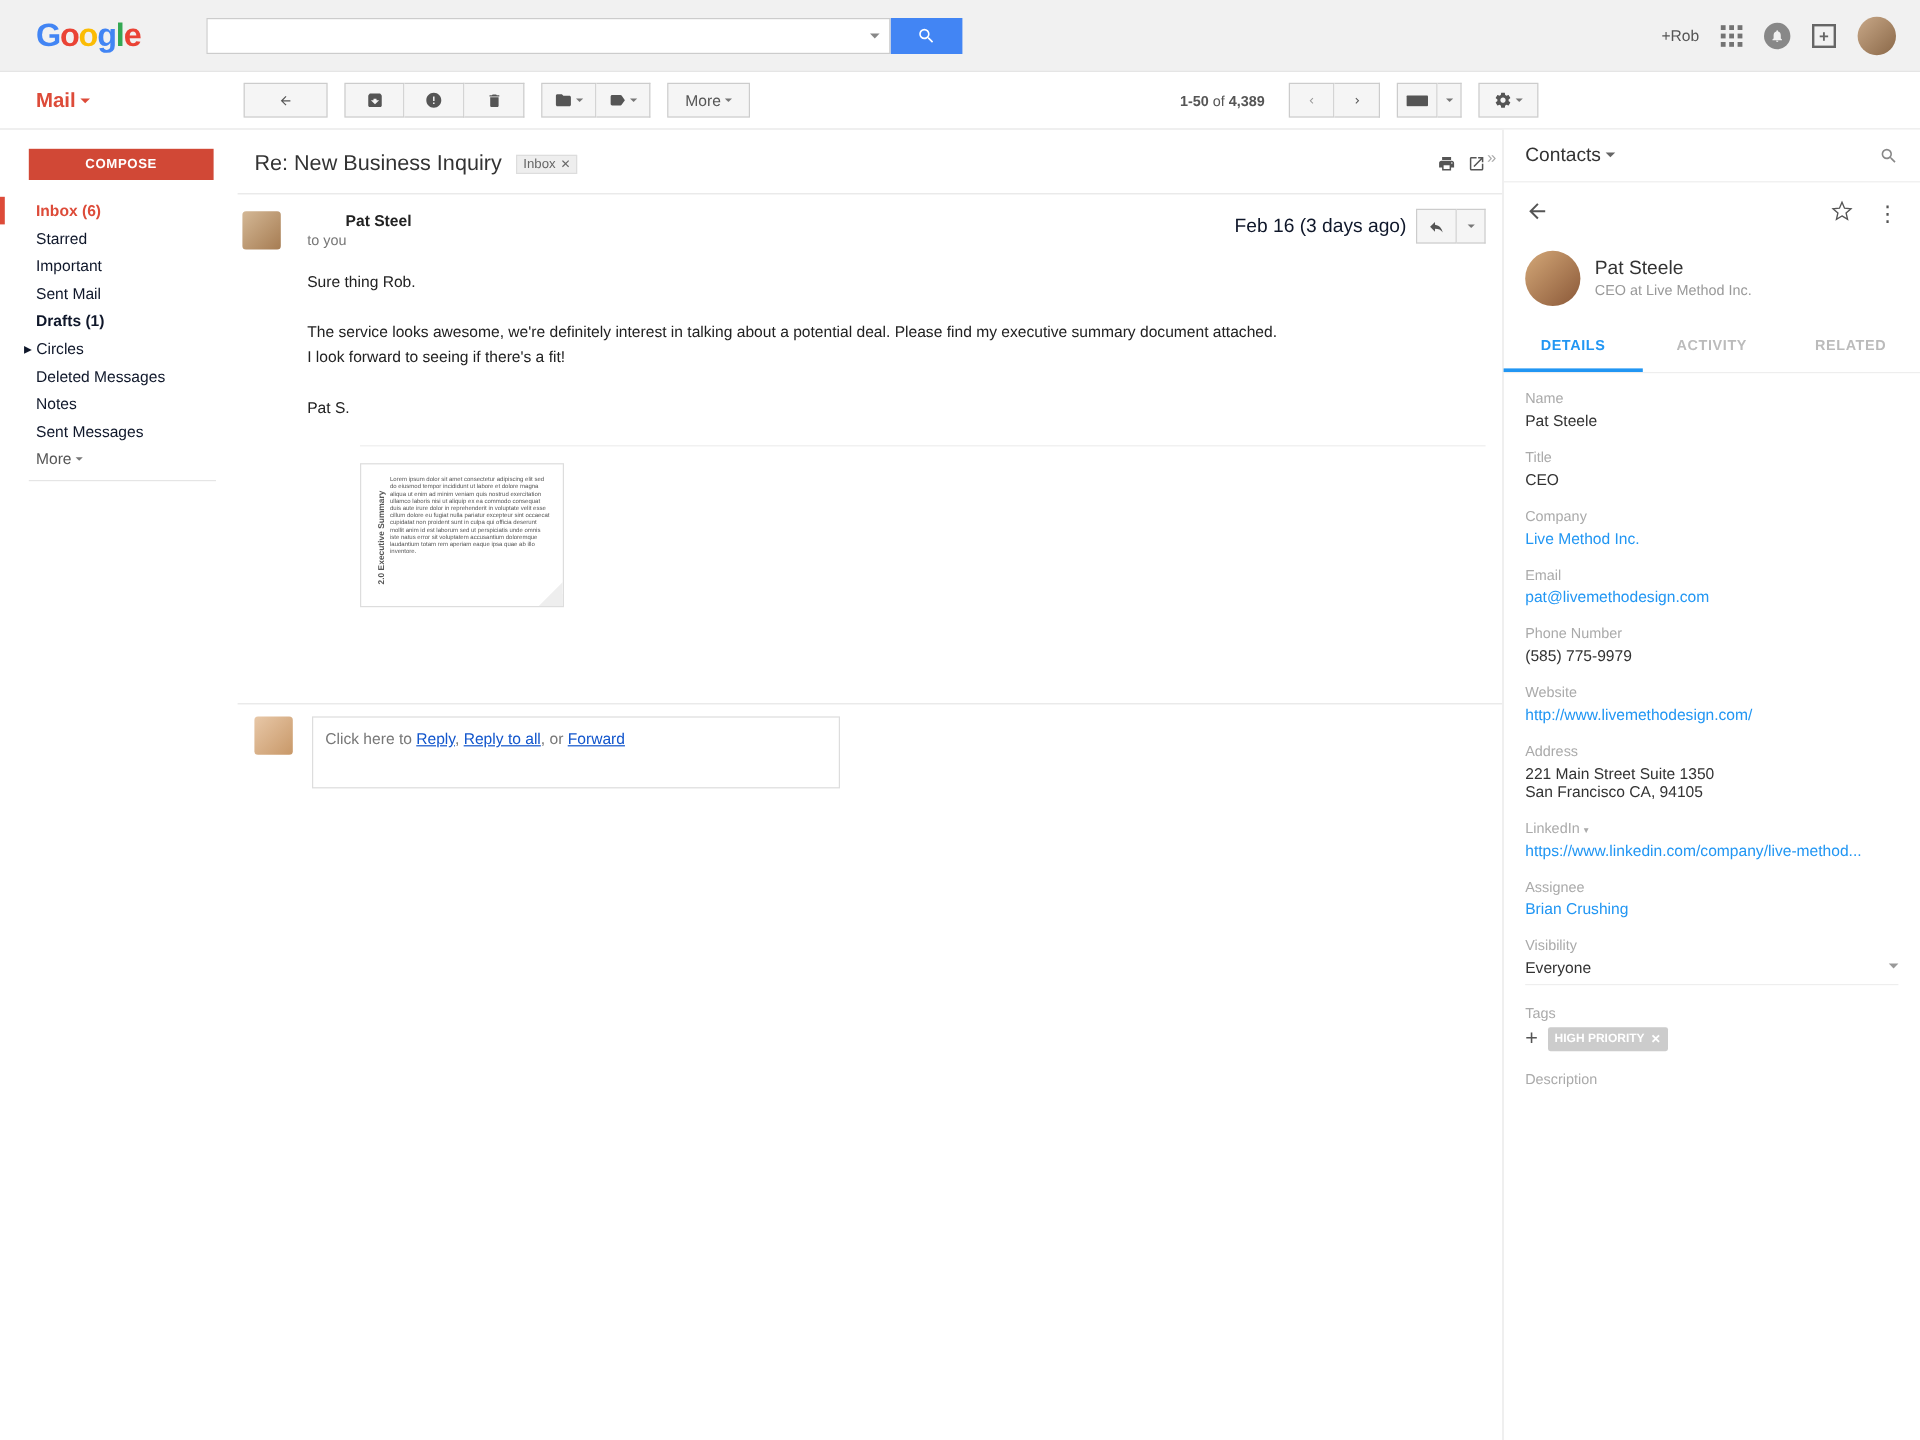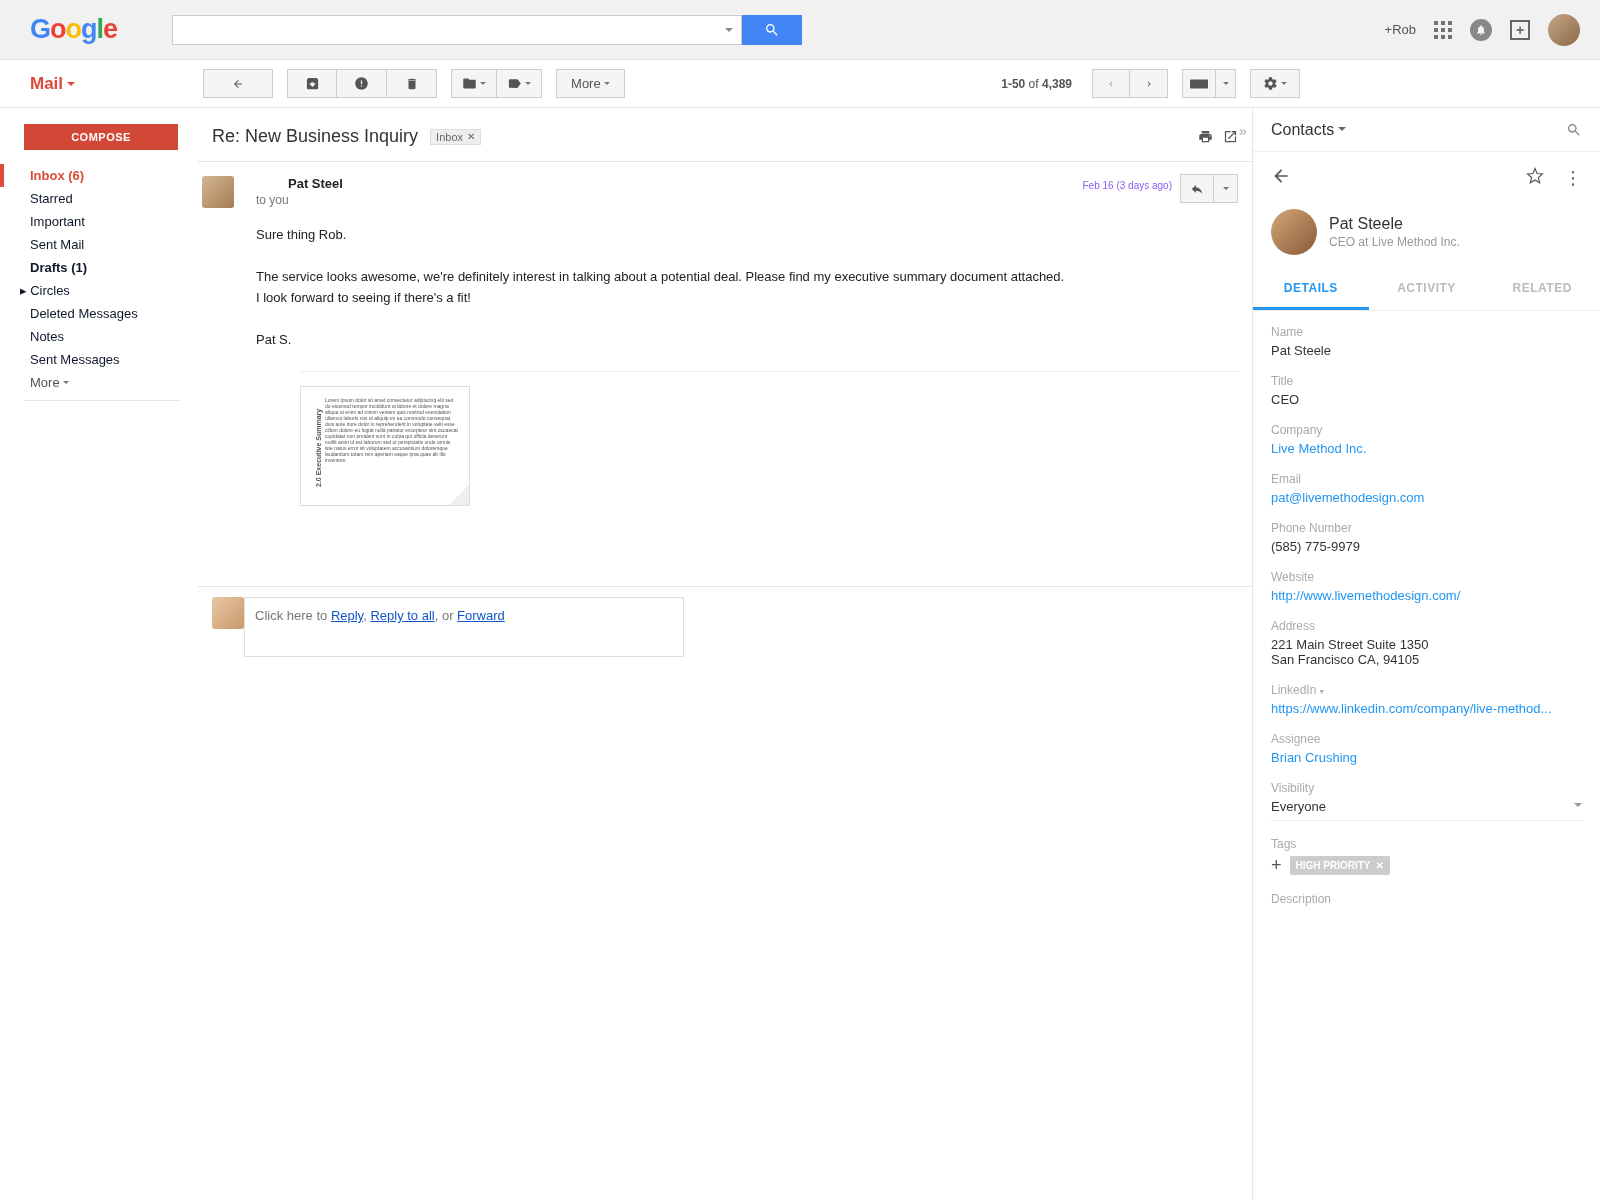--- a/index.html
+++ b/index.html
@@ -24,21 +24,21 @@
 .mail-dd { color: #dd4b39; font-size: 17px; font-weight: bold; display: flex; align-items: center; gap: 4px; }
 .mail-dd::after { content: ''; border: 4px solid transparent; border-top-color: #dd4b39; margin-top: 4px; }
 .tb-group { display: flex; margin-left: 128px; }
 .tb-btn { height: 29px; border: 1px solid #ccc; background: #f5f5f5; display: flex; align-items: center; justify-content: center; color: #555; cursor: pointer; }
 .w70 { width: 70px; } .w50 { width: 50px; }
 .tb-group.g2 { margin-left: 14px; } .tb-group.g2 .tb-btn { border-left: none; } .tb-group.g2 .tb-btn:first-child { border-left: 1px solid #ccc; }
 .tb-group.g3 { margin-left: 14px; }
 .tb-group.g3 .tb-btn { gap: 3px; padding: 0 10px; } .tb-group.g3 .tb-btn:nth-child(2){border-left:none;}
 .more-btn { margin-left: 14px; padding: 0 14px; gap: 3px; }
 .tri-down { border: 3px solid transparent; border-top-color: #777; margin-top: 3px; }
-.tb-right { margin-left: auto; display: flex; align-items: center; padding-right: 0; gap: 14px; }
+.tb-right { margin-left: auto; display: flex; align-items: center; padding-right: 18px; gap: 14px; }
 .pagination { color: #555; font-size: 12px; margin-right: 6px; }
 .nav-btns { display: flex; }
 .nav-btns .tb-btn { width: 38px; } .nav-btns .tb-btn:nth-child(2){border-left:none;}
 .kb-split { display: flex; } .kb-split .tb-btn:nth-child(2){border-left:none;}
 .settings-split { display: flex; margin-right: 300px; } .settings-split .tb-btn{padding:0 12px;gap:3px;}
 .sidebar { position: absolute; left: 0; top: 108px; width: 190px; padding: 10px 0; }
 .compose { margin: 6px 12px 14px 24px; background: #d14836; color: #fff; font-size: 11px; font-weight: bold; letter-spacing: 0.5px; padding: 7px 0; text-align: center; cursor: pointer; }
 .side-list { list-style: none; }
 .side-item { padding: 4px 0 4px 30px; color: #0f172a; font-size: 13px; cursor: pointer; }
 .side-item.active { color: #dd4b39; font-weight: bold; border-left: 4px solid #dd4b39; padding-left: 26px; }
@@ -50,33 +50,33 @@
 .subject { font-size: 18px; color: #333; }
 .inbox-tag { margin-left: 12px; background: #eee; border: 1px solid #ddd; font-size: 11px; color: #666; padding: 1px 5px; display: inline-flex; align-items: center; gap: 4px; }
 .inbox-tag .x { font-size: 10px; cursor: pointer; }
 .head-actions { margin-left: auto; display: flex; gap: 10px; }
 .head-actions svg { width: 15px; height: 15px; fill: #555; cursor: pointer; }
 .msg { padding: 14px 14px 30px 14px; position: relative; }
 .msg-avatar { width: 32px; height: 32px; border-radius: 3px; background: linear-gradient(135deg,#d4b896,#a67c52); position: absolute; left: 4px; top: 14px; }
 .msg-body { margin-left: 44px; }
 .msg-from { font-weight: bold; color: #222; padding-left: 32px; }
 .msg-to { color: #777; font-size: 12px; margin-top: 2px; }
-.msg-date { position: absolute; right: 80px; top: 18px; color: #8b5cf6; font-size: 10px; margin-left: 19px; }
+.msg-date { position: absolute; right: 80px; top: 18px; color: #0f172a; font-size: 16px; margin-left: 19px; }
 .msg-actions { position: absolute; right: 14px; top: 12px; display: flex; }
 .msg-actions .tb-btn { width: 34px; } .msg-actions .tb-btn:nth-child(2){border-left:none;width:24px;}
 .msg-text { margin-top: 18px; line-height: 1.5; color: #222; }
 .msg-text p { margin-bottom: 2px; }
 .msg-text .para2 { margin-top: 22px; }
 .msg-text .sig { margin-top: 22px; }
 .divider { border-top: 1px solid #eee; margin: 22px 0 0 44px; }
 .attach { margin: 14px 0 0 44px; width: 170px; height: 120px; border: 1px solid #ddd; background: #fff; padding: 10px; font-size: 5px; color: #555; line-height: 1.2; overflow: hidden; position: relative; }
 .attach::after { content: ''; position: absolute; right: 0; bottom: 0; border: 10px solid transparent; border-right-color: #eee; border-bottom-color: #eee; }
 .attach .att-title { transform: rotate(-90deg); transform-origin: left top; position: absolute; left: 14px; top: 100px; font-size: 7px; font-weight: bold; white-space: nowrap; }
 .reply-sep { border-top: 1px solid #e5e5e5; margin-top: 50px; }
-.reply-row { display: flex; padding: 10px 14px; gap: 0; }
+.reply-row { display: flex; padding: 10px 14px; gap: 16px; }
 .reply-avatar { width: 32px; height: 32px; background: linear-gradient(135deg,#e8c8a8,#c89868); border-radius: 3px; }
 .reply-box { flex: 1; max-width: 440px; height: 60px; border: 1px solid #ddd; padding: 10px; color: #777; cursor: text; }
 .reply-box a { color: #15c; text-decoration: underline; }
 .right-panel { position: absolute; right: 0; top: 108px; width: 348px; bottom: 0; border-left: 1px solid #e5e5e5; background: #fff; display: flex; flex-direction: column; }
 .collapse-handle { position: absolute; right: 348px; top: 120px; width: 18px; height: 22px; display: flex; align-items: center; justify-content: center; cursor: pointer; }
 .collapse-handle span { color: #aaa; font-size: 14px; }
 .rp-header { height: 44px; display: flex; align-items: center; padding: 0 18px; border-bottom: 1px solid #eee; }
 .rp-title { font-size: 16px; color: #333; display: flex; align-items: center; gap: 4px; }
 .rp-title::after { content: ''; border: 4px solid transparent; border-top-color: #666; margin-top: 3px; }
 .rp-search-icon { margin-left: auto; width: 16px; height: 16px; fill: #888; cursor: pointer; }

